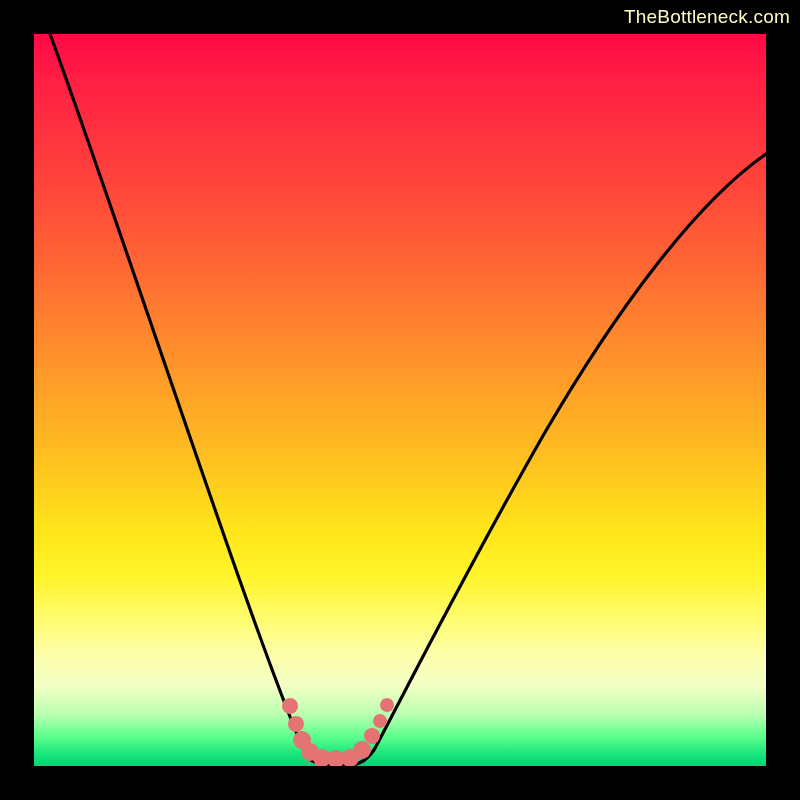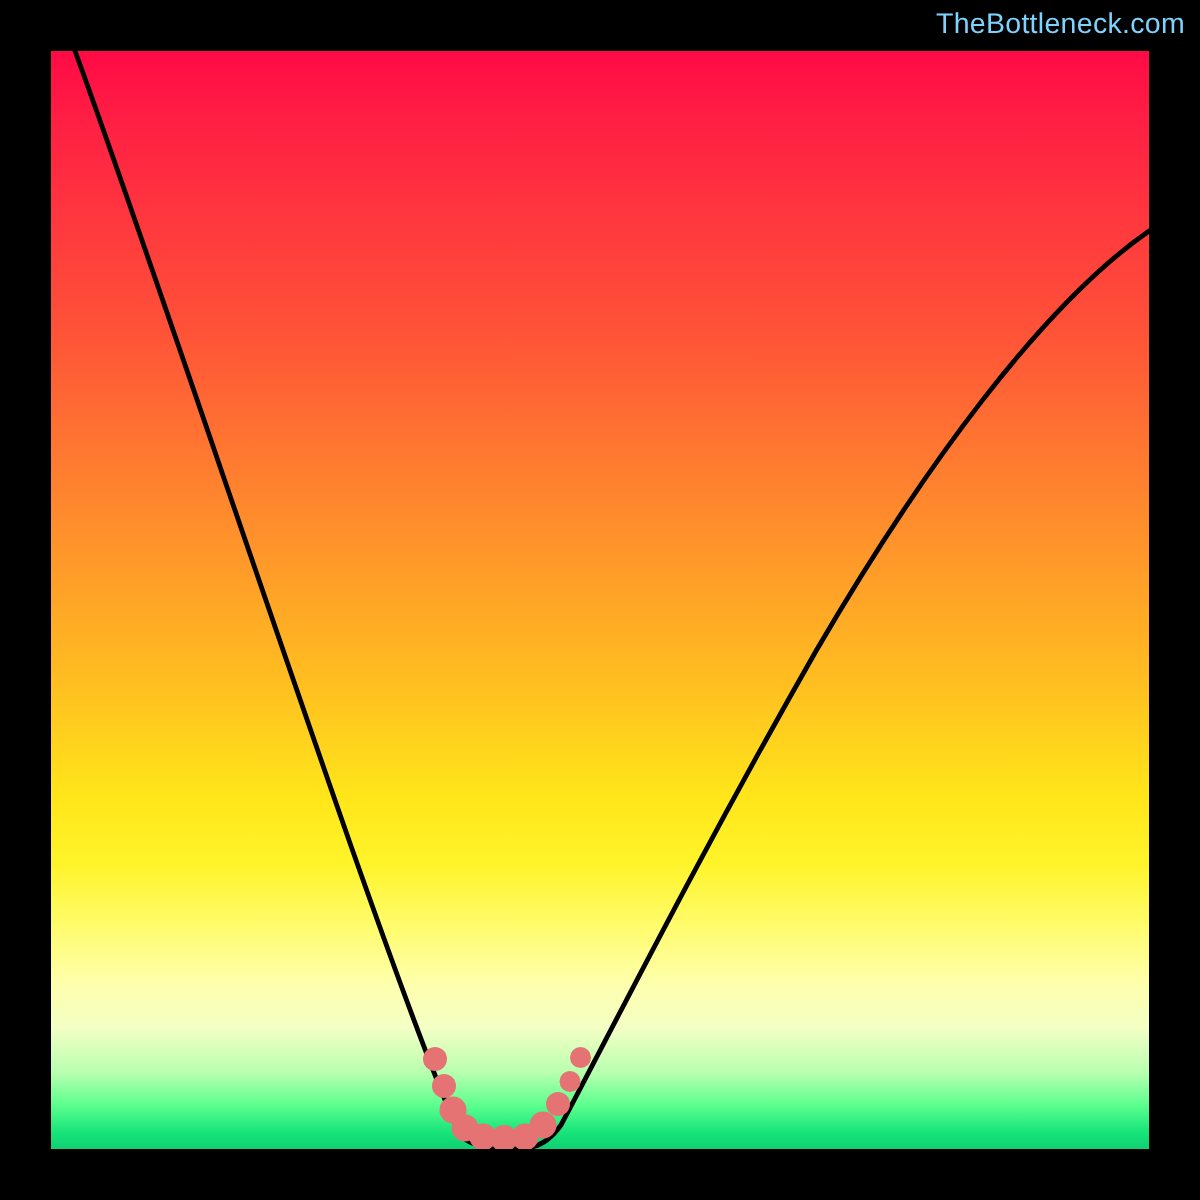--- a/index.html
+++ b/index.html
@@ -41,21 +41,21 @@
       #b9ffb0 93%,
       #5cff8e 96%,
       #16e47a 98.5%,
       #0fd072 100%
     );
   }
   .watermark {
     position: absolute;
     top: 6px;
     right: 10px;
-    color: #7dd3fc;
+    color: #fef9c3;
     font-size: 19px;
     letter-spacing: 0.2px;
     font-weight: 400;
   }
   svg.curve {
     position: absolute;
     left: 0;
     top: 0;
     width: 732px;
     height: 732px;

